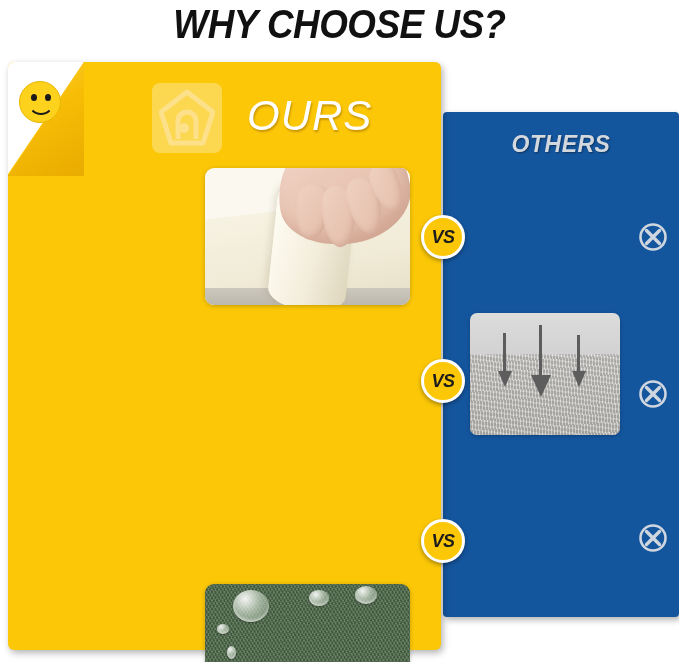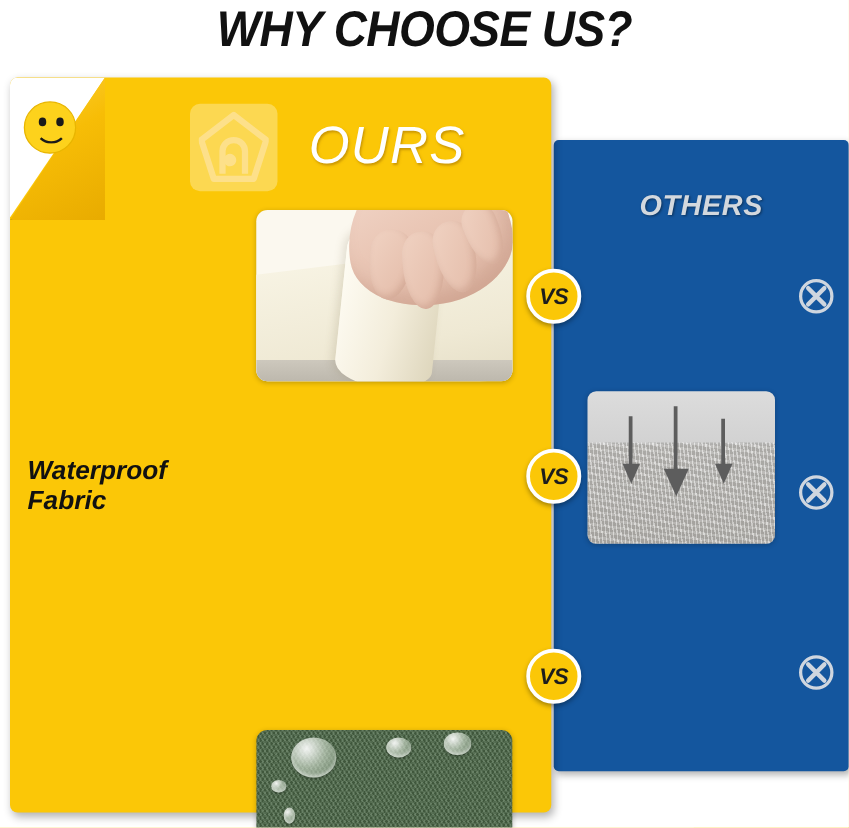--- a/index.html
+++ b/index.html
@@ -85,21 +85,20 @@
     text-shadow:1px 2px 2px rgba(160,110,0,0.55);
     letter-spacing:1px;
   }
   .others-label {
     position:absolute; left:443px; top:131px; width:236px;
     text-align:center;
     font-size:23px; font-weight:bold; font-style:italic;
     color:#d3d8de;
     text-shadow:1px 1px 2px rgba(0,0,0,0.4);
     letter-spacing:0.5px;
-    margin-top:20px;
   }
 
   
   .feature-label {
     position:absolute; left:22px; width:180px;
     font-size:21px; font-weight:bold; font-style:italic;
     color:#111111; line-height:1.16;
     white-space:pre-line;
   }
 
@@ -257,22 +256,20 @@
 
   <div class="vs" style="left:421px; top:215px;">VS</div>
 
   <div class="xcircle" style="left:638px; top:222px;">
     <svg width="30" height="30" viewBox="0 0 30 30">
       <circle cx="15" cy="15" r="12.5" fill="none" stroke="#cfd6df" stroke-width="2.6"></circle>
       <path d="M8.5 8.5 L21.5 21.5 M21.5 8.5 L8.5 21.5" stroke="#cfd6df" stroke-width="3.4" stroke-linecap="round"></path>
     </svg>
   </div>
 
-  <div class="feature-label" style="top:365px">Waterproof
-Fabric</div>
 
   <div class="card card-ours img-fabric" style="top:325px">
     <span class="drop" style="left:28px; top:6px;  width:36px; height:32px;"></span>
     <span class="drop" style="left:12px; top:40px; width:12px; height:10px;"></span>
     <span class="drop" style="left:22px; top:62px; width:9px;  height:13px;"></span>
 
     <span class="drop" style="left:104px;top:6px;  width:20px; height:16px;"></span>
     <span class="drop" style="left:150px;top:2px;  width:22px; height:18px;"></span>
 
   </div>

